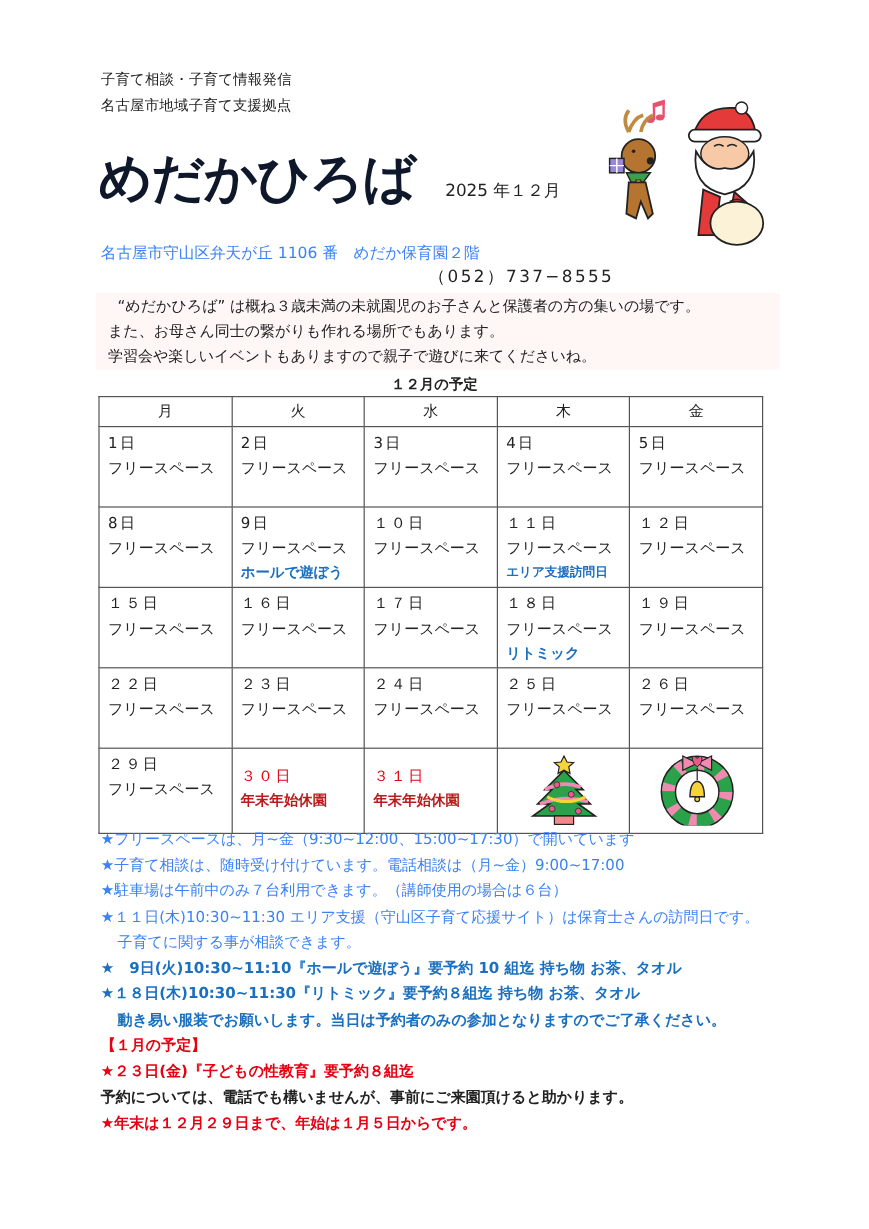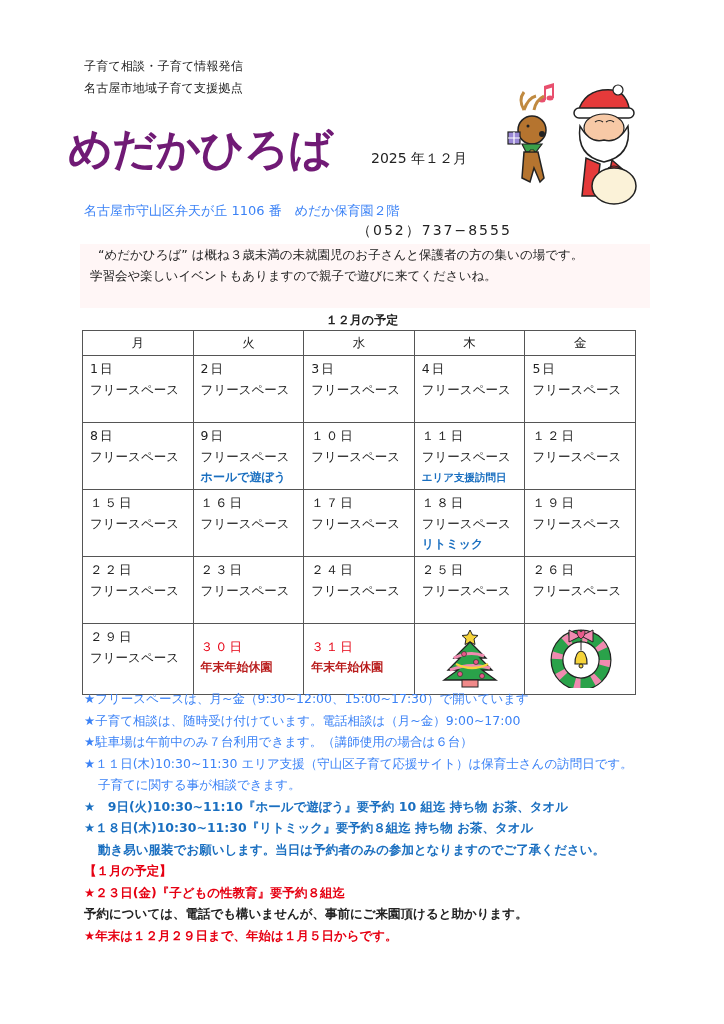--- a/index.html
+++ b/index.html
@@ -4,21 +4,21 @@
 <style>
   html, body { margin: 0; padding: 0; background: #ffffff; }
   body {
     width: 724px; height: 1024px; position: relative; overflow: hidden;
     font-family: "DejaVu Sans", "Liberation Sans", sans-serif;
     color: #222222;
   }
   .abs { position: absolute; }
   .subhead { left: 84px; font-size: 12px; letter-spacing: 0.2px; color: #222; }
   .title {
-    left: 68px; top: 124px; font-size: 44px; font-weight: bold; color: #701a75;
+    left: 82px; top: 124px; font-size: 44px; font-weight: bold; color: #0f172a;
     letter-spacing: -1px; line-height: 50px; white-space: nowrap;
   }
   .date-heading { left: 371px; top: 150px; font-size: 14px; color: #222; }
   .address { left: 84px; top: 202px; font-size: 13px; color: #3b82f6; }
   .phone { left: 357px; top: 222px; font-size: 14px; letter-spacing: 2px; color: #222; }
   .intro {
     left: 80px; top: 244px; width: 570px; height: 64px; background: #fff6f6;
   }
   .intro p { margin: 0; font-size: 12.5px; line-height: 21px; color: #222; padding-left: 10px; white-space: nowrap; }
   .intro p.first { padding-left: 18px; }
@@ -88,20 +88,21 @@
     <rect x="8" y="54" width="12" height="12" fill="#9a88d6" stroke="#222" stroke-width="1.2"></rect>
     <path d="M8 60 H20 M14 54 V66" stroke="#fff" stroke-width="1.2"></path>
   </svg>
 </div>
 
 <div class="abs address">名古屋市守山区弁天が丘 1106 番　めだか保育園２階</div>
 <div class="abs phone">（052）737−8555</div>
 
 <div class="abs intro">
   <p class="first">“めだかひろば” は概ね３歳未満の未就園児のお子さんと保護者の方の集いの場です。</p>
+  <p>また、お母さん同士の繋がりも作れる場所でもあります。</p>
   <p>学習会や楽しいイベントもありますので親子で遊びに来てくださいね。</p>
 </div>
 
 <div class="abs cal-caption">１２月の予定</div>
 
 <table class="cal">
   <thead>
     <tr>
       <th>月</th>
       <th>火</th>

